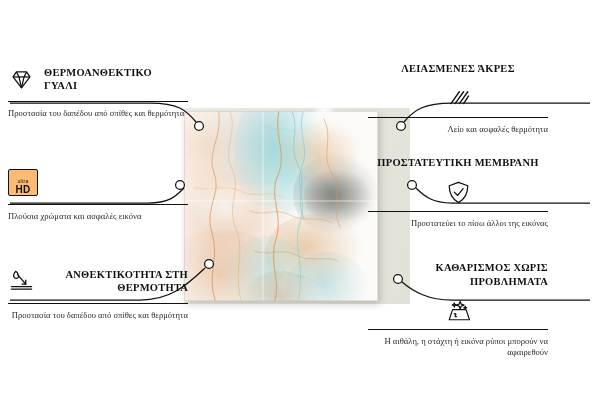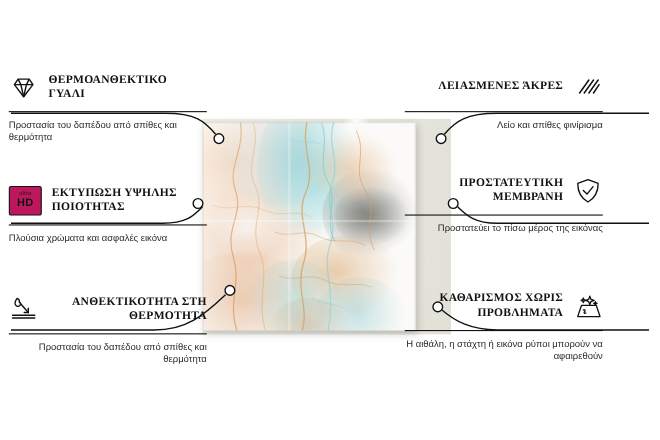--- a/index.html
+++ b/index.html
@@ -46,43 +46,43 @@
 
   
   #connectors{position:absolute;left:0;top:0;width:600px;height:400px;pointer-events:none;}
 
   
   .feature{position:absolute;width:180px;}
   .feature.left{left:8px;text-align:left;}
   .feature.right{right:8px;text-align:right;}
 
   .feat-head{display:flex;align-items:center;gap:9px;min-height:34px;}
-  .feature.right .feat-head{justify-content:flex-end;}
+  .feature.right .feat-head{justify-content:flex-end;flex-direction:column;}
   .feature.left  .feat-head{justify-content:flex-start;}
 
   .feat-title{
     font-size:10.5px;font-weight:700;line-height:13.5px;
     letter-spacing:.25px;color:#111;
     text-transform:uppercase;
   }
   .rule{
     height:0;border-top:1.1px solid #111;margin:5px 0 6px 0;width:100%;
   }
   .feat-desc{
     font-size:8.6px;line-height:11.4px;color:#2b2b2b;
-    font-family:Liberation Sans, sans-serif;
+    font-family:Liberation Serif, serif;
   }
 
   .icon{flex:0 0 auto;width:27px;height:27px;display:block;}
   .icon svg{display:block;width:27px;height:27px;}
 
   .hd-badge{
     flex:0 0 auto;width:28px;height:25px;border:1.4px solid #111;border-radius:2px;
-    display:flex;flex-direction:column;align-items:center;justify-content:center;
-    line-height:1;background:#be185d;
+    display:flex;flex-direction:column;align-items:center;justify-content:flex-end;
+    line-height:1;background:#fdba74;
   }
   .hd-badge .u{font-size:5.2px;font-family:"Liberation Sans",sans-serif;letter-spacing:.2px;color:#111;}
   .hd-badge .h{font-size:10px;font-weight:700;font-family:"Liberation Sans",sans-serif;letter-spacing:.3px;color:#111;margin-top:.5px;}
 </style>
 </head>
 <body>
 
 <div id="stage">
 
   <div class="product-wrap">
@@ -171,21 +171,20 @@
     <div class="rule"></div>
     <div class="feat-desc">Προστασία του δαπέδου από σπίθες και θερμότητα</div>
   </div>
 
   <div class="feature left" style="top:165px;">
     <div class="feat-head">
       <span class="hd-badge">
         <span class="u">ultra</span>
         <span class="h">HD</span>
       </span>
-      <span class="feat-title">ΕΚΤΥΠΩΣΗ ΥΨΗΛΗΣ ΠΟΙΟΤΗΤΑΣ</span>
     </div>
     <div class="rule"></div>
     <div class="feat-desc">Πλούσια χρώματα και ασφαλές εικόνα</div>
   </div>
 
   <div class="feature left" style="top:264px;text-align:right;">
     <div class="feat-head">
       <span class="icon">
         <svg viewBox="0 0 32 32">
             <g fill="none" stroke="#111" stroke-width="1.5" stroke-linecap="round" stroke-linejoin="round">
@@ -212,37 +211,37 @@
             <g fill="none" stroke="#111" stroke-width="1.6" stroke-linecap="round">
           <path d="M7,22 L17,8"></path>
               <path d="M12,22 L22,8"></path>
               <path d="M17,22 L27,8"></path>
           <path d="M22,22 L28,13"></path>
         </g>
           </svg>
       </span>
     </div>
     <div class="rule"></div>
-    <div class="feat-desc">Λείο και σπίθες φινίρισμα</div>
+    <div class="feat-desc">Λείο και ασφαλές θερμότητα</div>
   </div>
 
   <div class="feature right" style="top:156px;">
     <div class="feat-head">
       <span class="feat-title">ΠΡΟΣΤΑΤΕΥΤΙΚΗ ΜΕΜΒΡΑΝΗ</span>
       <span class="icon">
         <svg viewBox="0 0 32 32">
             <g fill="none" stroke="#111" stroke-width="1.5" stroke-linecap="round" stroke-linejoin="round">
           <path d="M16,4 L27,8 C27,17 23,24 16,28 C9,24 5,17 5,8 Z"></path>
           <path d="M11,15.5 L15,19.5 L21.5,11.5"></path>
         </g>
           </svg>
       </span>
     </div>
     <div class="rule"></div>
-    <div class="feat-desc">Προστατεύει το πίσω μέρος της εικόνας</div>
+    <div class="feat-desc">Προστατεύει το πίσω άλλοι της εικόνας</div>
   </div>
 
   <div class="feature right" style="top:261px;">
     <div class="feat-head">
       <span class="feat-title">ΚΑΘΑΡΙΣΜΟΣ ΧΩΡΙΣ ΠΡΟΒΛΗΜΑΤΑ</span>
       <span class="icon">
         <svg viewBox="0 0 32 32">
             <g fill="none" stroke="#111" stroke-width="1.4" stroke-linecap="round" stroke-linejoin="round">
           <path d="M5,27 L9,15 L25,15 L29,27 Z"></path>
           <path d="M11,20 C12.6,19 13.6,20.4 12.4,21.6 C11.2,22.8 12.4,24 13.8,23.2"></path>

